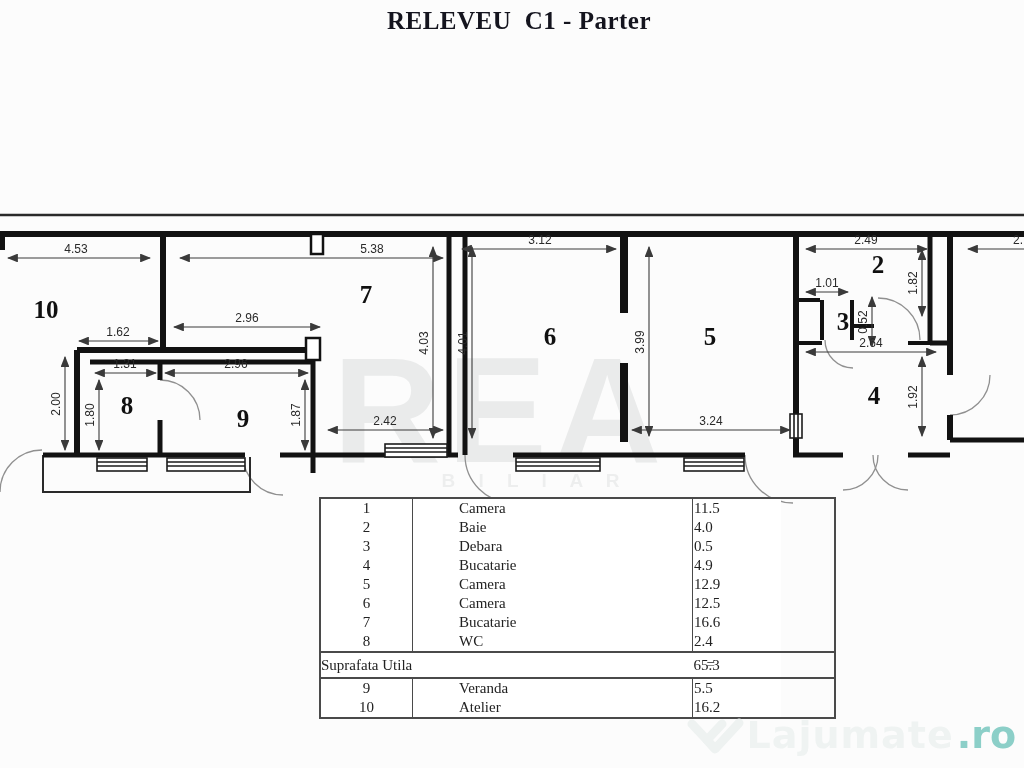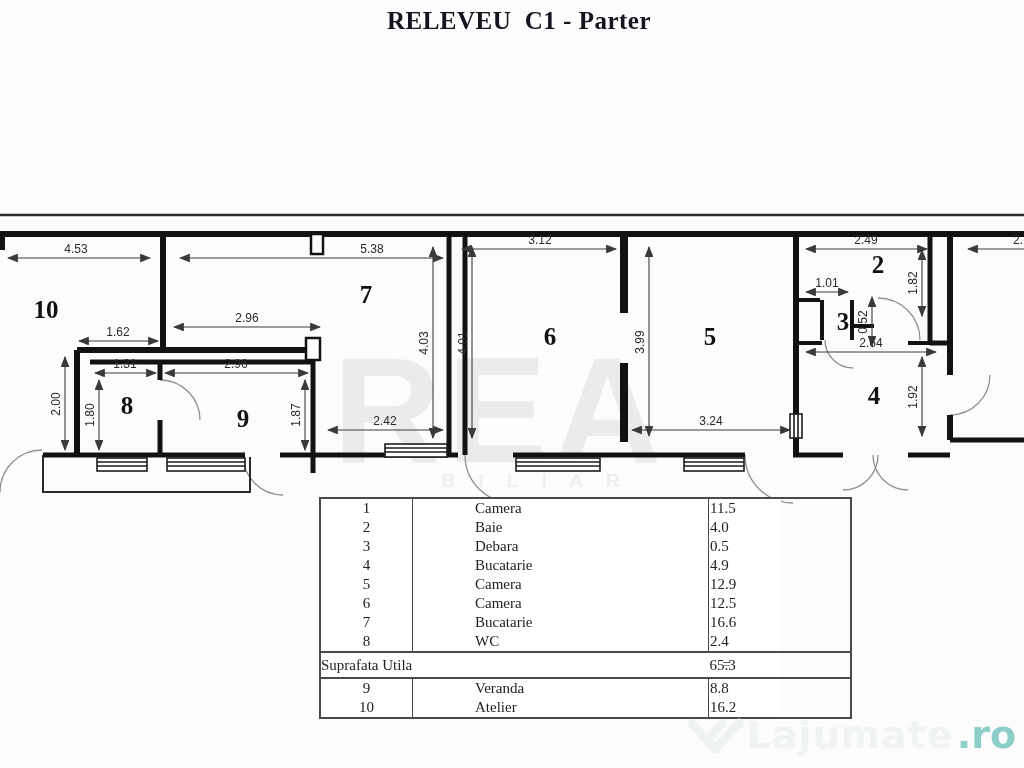--- a/index.html
+++ b/index.html
@@ -11,21 +11,21 @@
   svg.plan{position:absolute;left:0;top:0}
   .dim{font:12px "Liberation Sans",sans-serif;fill:#2a2a2a}
   .room{font:bold 25px "Liberation Serif",serif;fill:#101010}
   .wm-big{font:bold 150px "Liberation Sans",sans-serif;fill:rgba(135,140,140,0.15);letter-spacing:6px}
   .wm-sub{font:bold 19px "Liberation Sans",sans-serif;fill:rgba(135,140,140,0.12);letter-spacing:9px}
   
   .areas-table{position:absolute;left:319px;top:497px;width:462px;background:#fff;color:#222}
   .areas-table table{border-collapse:collapse;width:100%;table-layout:fixed;border:2px solid #4a4a4a}
   .areas-table td{font:15px "Liberation Serif",serif;overflow:hidden}
   .areas-table .c1{width:89px;border-right:1px solid #4a4a4a;text-align:center}
-  .areas-table .c2{width:232px;border-right:1px solid #4a4a4a;padding-left:62px}
+  .areas-table .c2{width:232px;border-right:1px solid #4a4a4a;padding-left:46px}
   .areas-table .c3{width:139px;text-align:left}
   .areas-table tr.hdr td{font-size:15.5px;line-height:19px;height:48px;vertical-align:top;
       padding-top:4px;white-space:pre-line;border-bottom:4px double #4a4a4a;text-align:left}
   .areas-table tr.hdr .c1{padding-left:13px}
   .areas-table tr.hdr .c2{padding-left:30px}
   .areas-table tr.hdr .c3{padding-left:22px}
   .areas-table tr.r td{height:17px;line-height:17px}
   .areas-table tr.band td{height:22px;line-height:22px;border-top:2px solid #4a4a4a;
       border-bottom:2px solid #4a4a4a}
   .areas-table tr.band .lbl{padding-left:0}
@@ -204,21 +204,21 @@
     <tr class="band">
       <td class="lbl" colspan="2">Suprafata Utila</td>
       <td class="c3">
         <span class="eq">=</span>
         <span class="val">65.3</span>
       </td>
     </tr>
     <tr class="r">
       <td class="c1">9</td>
       <td class="c2">Veranda</td>
-      <td class="c3">8.8</td>
+      <td class="c3">5.5</td>
     </tr>
     <tr class="r">
       <td class="c1">10</td>
       <td class="c2">Atelier</td>
       <td class="c3">16.2</td>
     </tr>
 
   </tbody>
     </table>
 </div>

